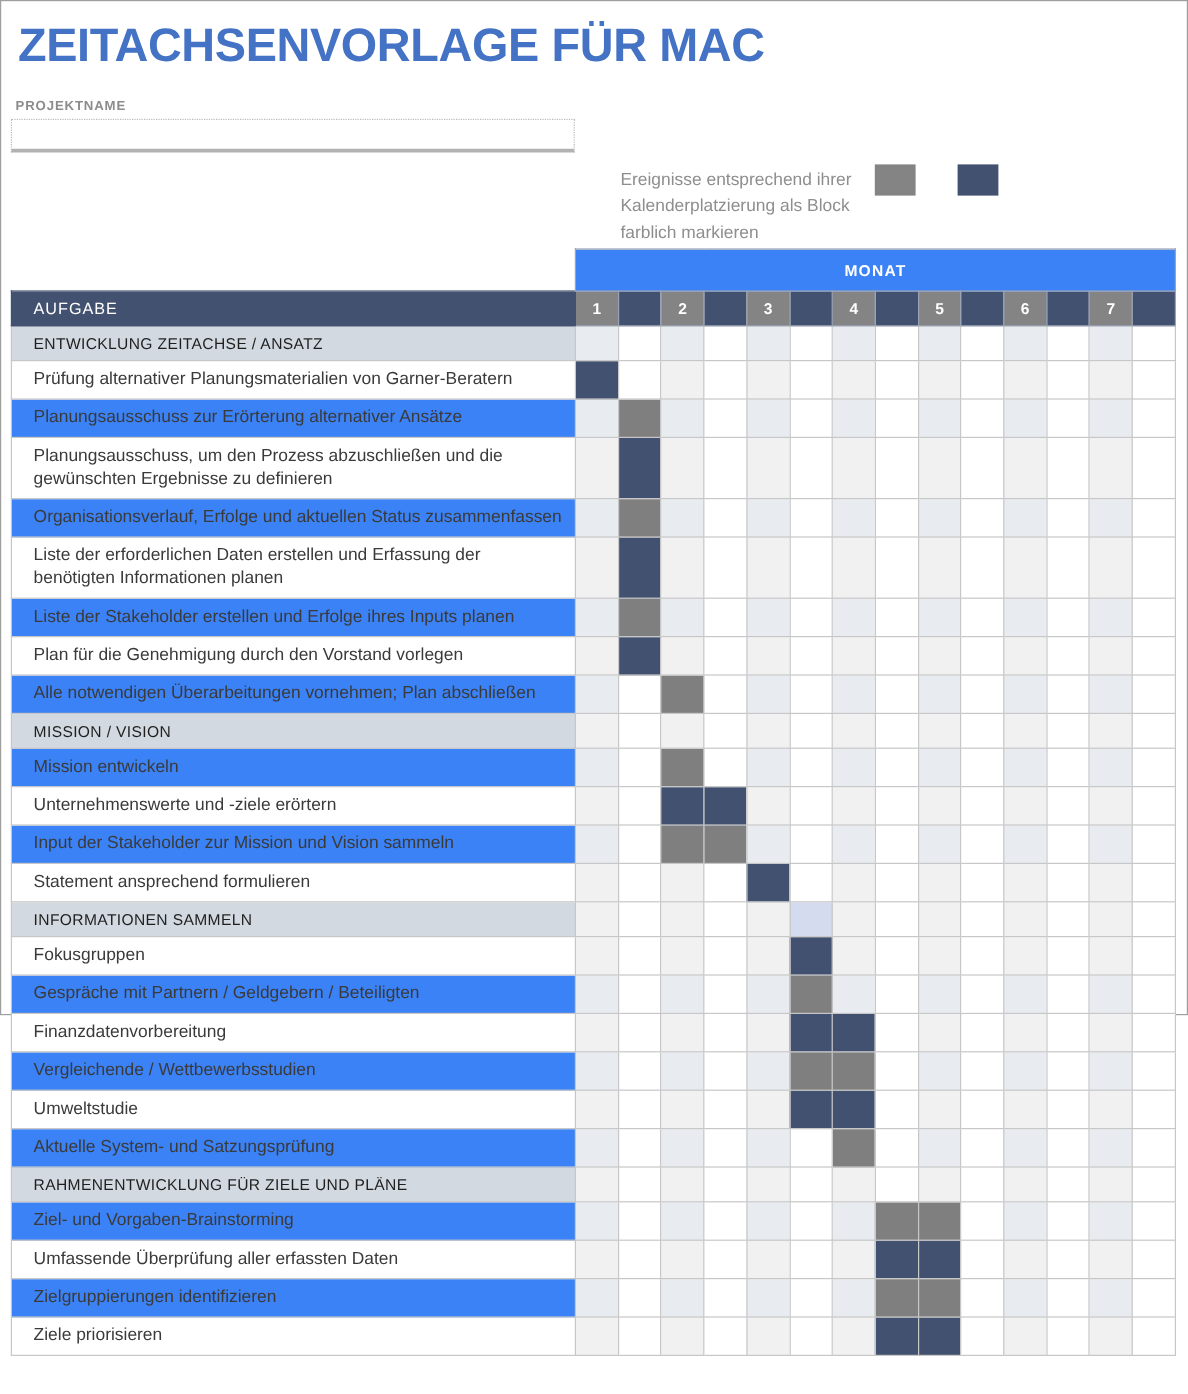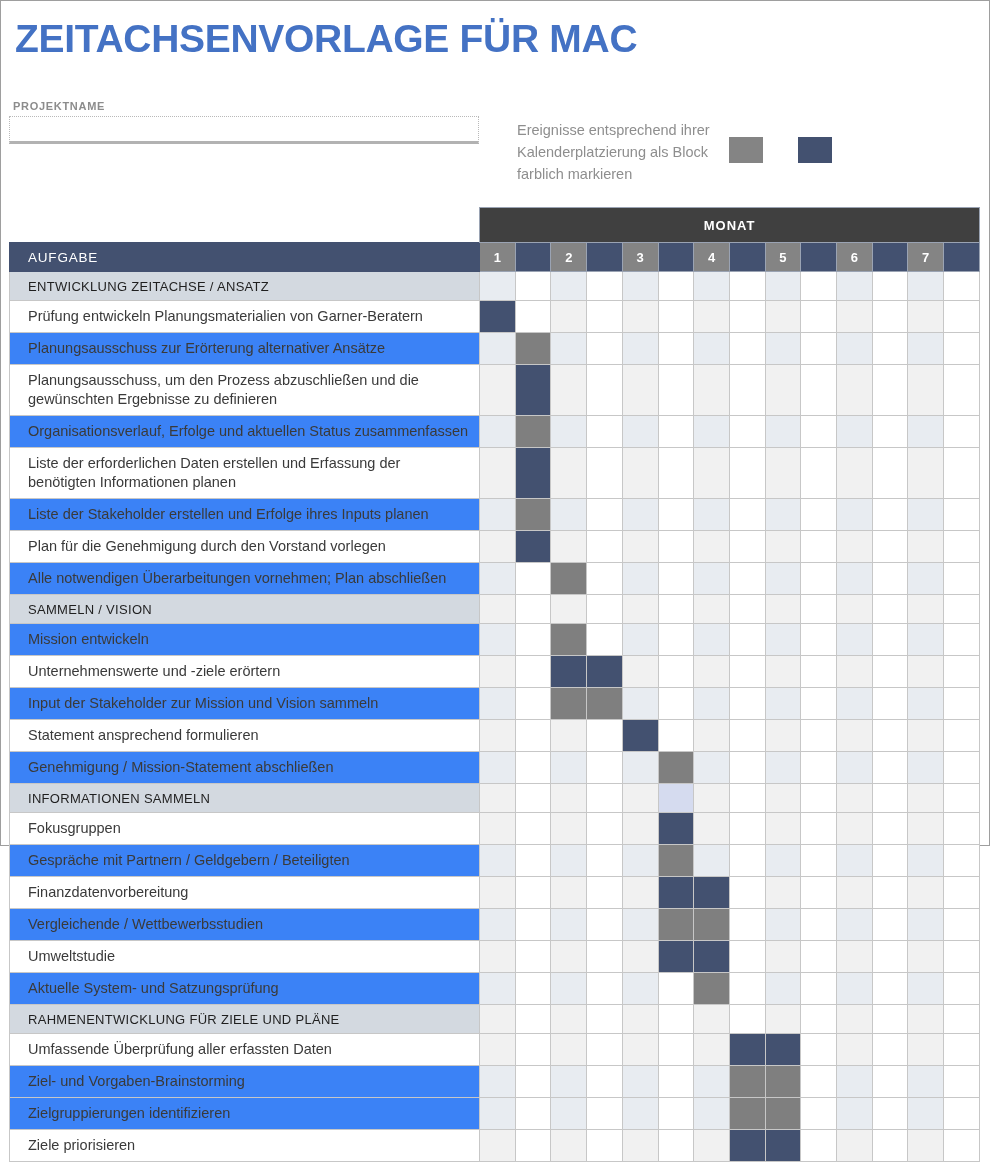--- a/index.html
+++ b/index.html
@@ -34,52 +34,53 @@
     padding-left:4px;
     margin-bottom:4px;
   }
   .field .box{
     height:28px;
     border:1px dotted #b9b9b9;
     border-bottom:3px solid #b2b2b2;
     background:#fff;
     box-sizing:border-box;
   }
-  #f-project{top:99px;}
+  #f-project{top:82px;}
   #f-prepared{top:144px;}
 
   
   .legend{
     position:absolute;left:516px;top:118px;
     display:flex;align-items:flex-start;
   }
   .legend-text{
     font-size:14.5px;line-height:22px;color:#8e8e8e;
     width:212px;
+    margin-top:20px;
   }
   .legend-swatches{display:flex;align-items:center;margin-top:18px;}
   .sw{width:34px;height:26px;}
   .sw.gray{background:#848484;margin-right:35px;}
   .sw.navy{background:#435170;}
 
   
   .tbl{
     position:absolute;left:8px;top:206px;
     width:971px;
     border-collapse:collapse;
     table-layout:fixed;
   }
   .tbl td,.tbl th{padding:0;border:1px solid #c7c7c7;}
 
   .c-task{width:470px;}
   .c-m{width:35.7px;}
 
   
   .month-banner{
-    background:#404040;color:#fff;
+    background:#3b82f6;color:#fff;
     font-size:13px;font-weight:bold;letter-spacing:1px;
     text-align:center;height:34px;
     border:1px solid #9aa3b3 !important;
   }
   .blank-tl{border:none !important;background:#fff;}
 
   
   .task-hdr{
     background:#435170;color:#fff;
     font-size:13.5px;font-weight:normal;letter-spacing:.8px;
@@ -200,21 +201,21 @@
           <td class="cell ca"></td>
           <td class="cell cb"></td>
           <td class="cell ca"></td>
           <td class="cell cb"></td>
           <td class="cell ca"></td>
           <td class="cell cb"></td>
           <td class="cell ca"></td>
           <td class="cell cb"></td>
         </tr>
         <tr class="task even">
-          <td class="task-label">Prüfung entwickeln Planungsmaterialien von Garner-Beratern</td>
+          <td class="task-label">Prüfung alternativer Planungsmaterialien von Garner-Beratern</td>
           <td class="cell ca fill-navy"></td>
           <td class="cell cb"></td>
           <td class="cell ca"></td>
           <td class="cell cb"></td>
           <td class="cell ca"></td>
           <td class="cell cb"></td>
           <td class="cell ca"></td>
           <td class="cell cb"></td>
           <td class="cell ca"></td>
           <td class="cell cb"></td>
@@ -336,21 +337,21 @@
           <td class="cell ca"></td>
           <td class="cell cb"></td>
           <td class="cell ca"></td>
           <td class="cell cb"></td>
           <td class="cell ca"></td>
           <td class="cell cb"></td>
           <td class="cell ca"></td>
           <td class="cell cb"></td>
         </tr>
         <tr class="section even">
-          <td class="sec-label">SAMMELN / VISION</td>
+          <td class="sec-label">MISSION / VISION</td>
           <td class="cell ca"></td>
           <td class="cell cb"></td>
           <td class="cell ca"></td>
           <td class="cell cb"></td>
           <td class="cell ca"></td>
           <td class="cell cb"></td>
           <td class="cell ca"></td>
           <td class="cell cb"></td>
           <td class="cell ca"></td>
           <td class="cell cb"></td>
@@ -411,37 +412,20 @@
           <td class="cell cb"></td>
         </tr>
         <tr class="task even">
           <td class="task-label">Statement ansprechend formulieren</td>
           <td class="cell ca"></td>
           <td class="cell cb"></td>
           <td class="cell ca"></td>
           <td class="cell cb"></td>
           <td class="cell ca fill-navy"></td>
           <td class="cell cb"></td>
-          <td class="cell ca"></td>
-          <td class="cell cb"></td>
-          <td class="cell ca"></td>
-          <td class="cell cb"></td>
-          <td class="cell ca"></td>
-          <td class="cell cb"></td>
-          <td class="cell ca"></td>
-          <td class="cell cb"></td>
-        </tr>
-        <tr class="task odd">
-          <td class="task-label">Genehmigung / Mission-Statement abschließen</td>
-          <td class="cell ca"></td>
-          <td class="cell cb"></td>
-          <td class="cell ca"></td>
-          <td class="cell cb"></td>
-          <td class="cell ca"></td>
-          <td class="cell cb fill-gray"></td>
           <td class="cell ca"></td>
           <td class="cell cb"></td>
           <td class="cell ca"></td>
           <td class="cell cb"></td>
           <td class="cell ca"></td>
           <td class="cell cb"></td>
           <td class="cell ca"></td>
           <td class="cell cb"></td>
         </tr>
         <tr class="section even">
@@ -573,48 +557,48 @@
           <td class="cell cb"></td>
           <td class="cell ca"></td>
           <td class="cell cb"></td>
           <td class="cell ca"></td>
           <td class="cell cb"></td>
           <td class="cell ca"></td>
           <td class="cell cb"></td>
           <td class="cell ca"></td>
           <td class="cell cb"></td>
         </tr>
+        <tr class="task odd">
+          <td class="task-label">Ziel- und Vorgaben-Brainstorming</td>
+          <td class="cell ca"></td>
+          <td class="cell cb"></td>
+          <td class="cell ca"></td>
+          <td class="cell cb"></td>
+          <td class="cell ca"></td>
+          <td class="cell cb"></td>
+          <td class="cell ca"></td>
+          <td class="cell cb fill-gray"></td>
+          <td class="cell ca fill-gray"></td>
+          <td class="cell cb"></td>
+          <td class="cell ca"></td>
+          <td class="cell cb"></td>
+          <td class="cell ca"></td>
+          <td class="cell cb"></td>
+        </tr>
         <tr class="task even">
           <td class="task-label">Umfassende Überprüfung aller erfassten Daten</td>
           <td class="cell ca"></td>
           <td class="cell cb"></td>
           <td class="cell ca"></td>
           <td class="cell cb"></td>
           <td class="cell ca"></td>
           <td class="cell cb"></td>
           <td class="cell ca"></td>
           <td class="cell cb fill-navy"></td>
           <td class="cell ca fill-navy"></td>
-          <td class="cell cb"></td>
-          <td class="cell ca"></td>
-          <td class="cell cb"></td>
-          <td class="cell ca"></td>
-          <td class="cell cb"></td>
-        </tr>
-        <tr class="task odd">
-          <td class="task-label">Ziel- und Vorgaben-Brainstorming</td>
-          <td class="cell ca"></td>
-          <td class="cell cb"></td>
-          <td class="cell ca"></td>
-          <td class="cell cb"></td>
-          <td class="cell ca"></td>
-          <td class="cell cb"></td>
-          <td class="cell ca"></td>
-          <td class="cell cb fill-gray"></td>
-          <td class="cell ca fill-gray"></td>
           <td class="cell cb"></td>
           <td class="cell ca"></td>
           <td class="cell cb"></td>
           <td class="cell ca"></td>
           <td class="cell cb"></td>
         </tr>
         <tr class="task odd">
           <td class="task-label">Zielgruppierungen identifizieren</td>
           <td class="cell ca"></td>
           <td class="cell cb"></td>

